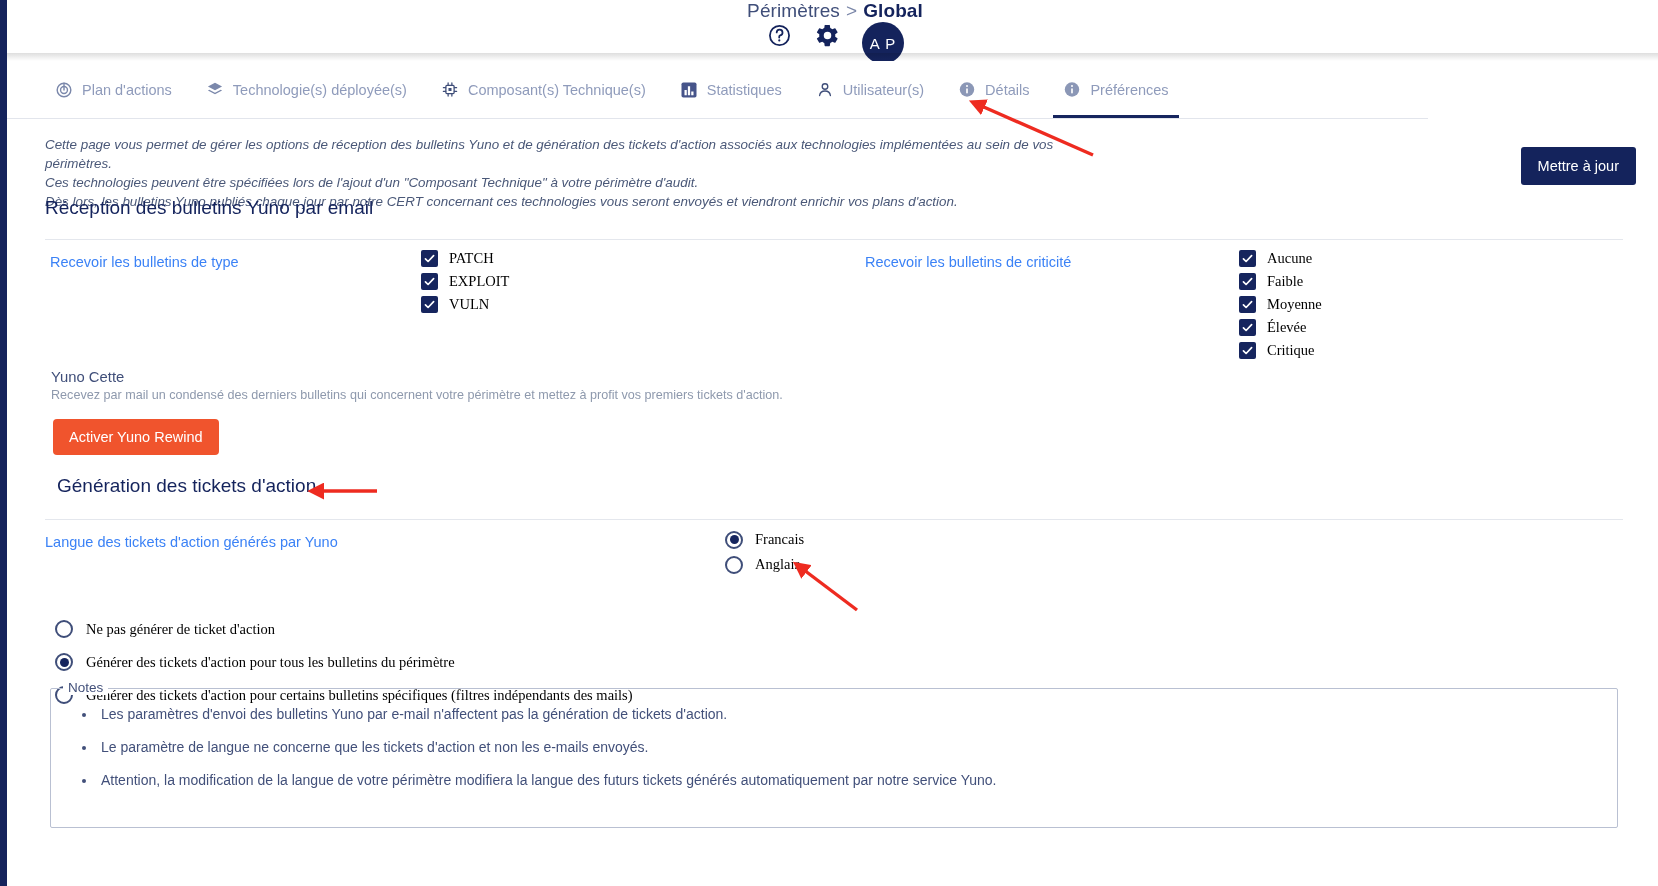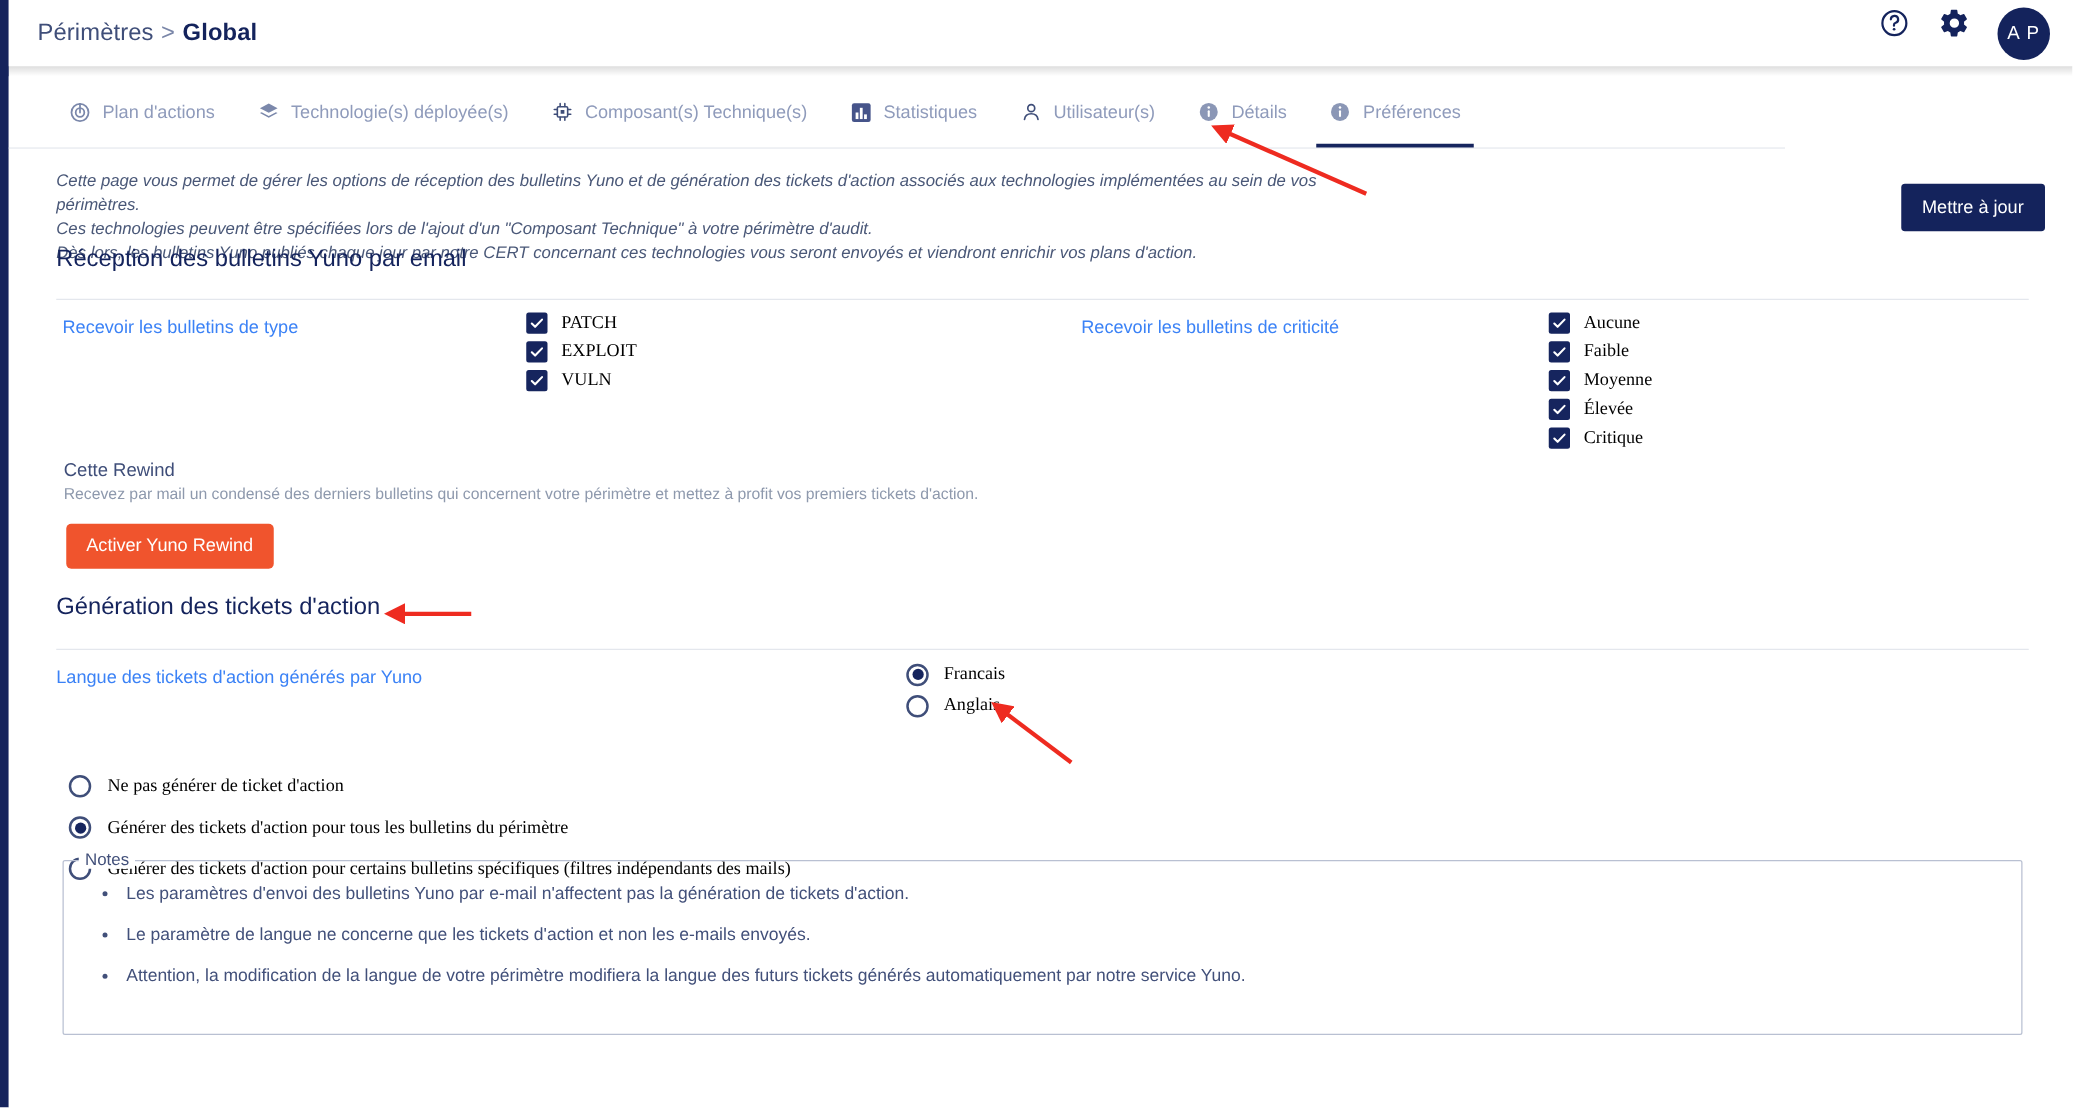--- a/index.html
+++ b/index.html
@@ -25,20 +25,21 @@
     background: #15235c;
   }
 
   
   .topbar {
     position: absolute; left: 7px; top: 0;
     width: 1651px; height: 53px;
     background: #ffffff;
     display: flex; align-items: center;
     padding: 0 18px 0 23px;
+    flex-direction: column;
   }
   .breadcrumb {
     font-size: 19px;
     color: #3c4a74;
     letter-spacing: .1px;
     white-space: nowrap;
   }
   .breadcrumb .crumb-parent { color: #3f4e79; }
   .breadcrumb .crumb-sep { color: #7a86a8; margin: 0 6px; }
   .breadcrumb .crumb-current { color: #14235c; font-weight: bold; }
@@ -125,21 +126,21 @@
     padding: 11px 17px;
     cursor: pointer;
   }
 
   .section-title {
     position: absolute; left: 38px;
     font-size: 19px; font-weight: normal;
     color: #14235c;
   }
   #sec-reception { top: 78px; }
-  #sec-generation { top: 356px; }
+  #sec-generation { top: 356px; margin-left: 12px; }
 
   .hr {
     position: absolute; left: 38px;
     width: 1578px; height: 1px;
     background: #e4e7ed;
   }
   #hr1 { top: 120px; }
   #hr2 { top: 400px; }
 
   .field-label {
@@ -440,21 +441,21 @@
       <div class="opt-row">
         <span class="cbox">
           <svg width="13" height="13" viewBox="0 0 24 24" fill="none" stroke="#ffffff" stroke-width="3.1" stroke-linecap="round" stroke-linejoin="round">
               <path d="M4.5 12.6 9.4 17.5 19.6 6.8"></path>
             </svg>
         </span>
         <span class="opt-label">Critique</span>
       </div>
     </div>
 
-    <div class="rewind-title">Cette Rewind</div>
+    <div class="rewind-title">Yuno Cette</div>
     <div class="rewind-desc">Recevez par mail un condensé des derniers bulletins qui concernent votre périmètre et mettez à profit vos premiers tickets d'action.</div>
     <button class="rewind-btn">Activer Yuno Rewind</button>
 
     <div class="section-title" id="sec-generation">Génération des tickets d'action</div>
     <div class="hr" id="hr2"></div>
 
     <div class="field-label" id="lbl-langue">Langue des tickets d'action générés par Yuno</div>
 
     <div class="optlist" id="opts-langue">
       <div class="opt-row lg">

